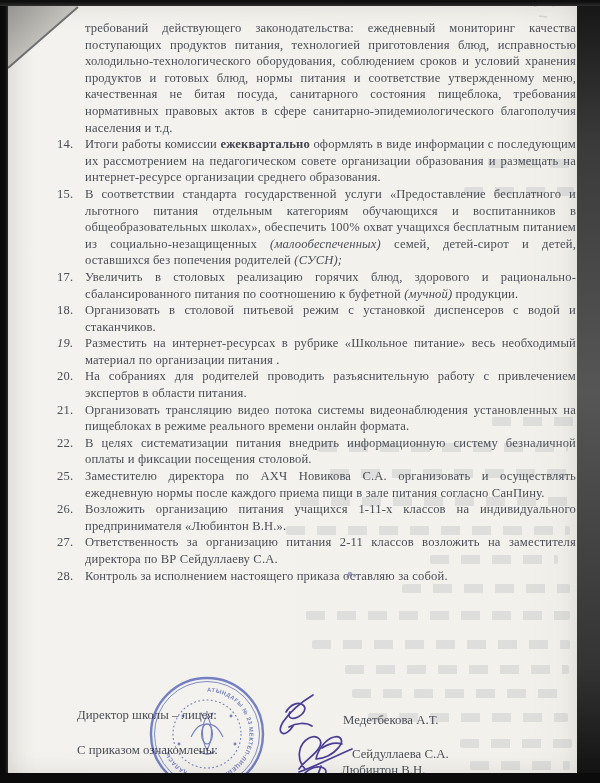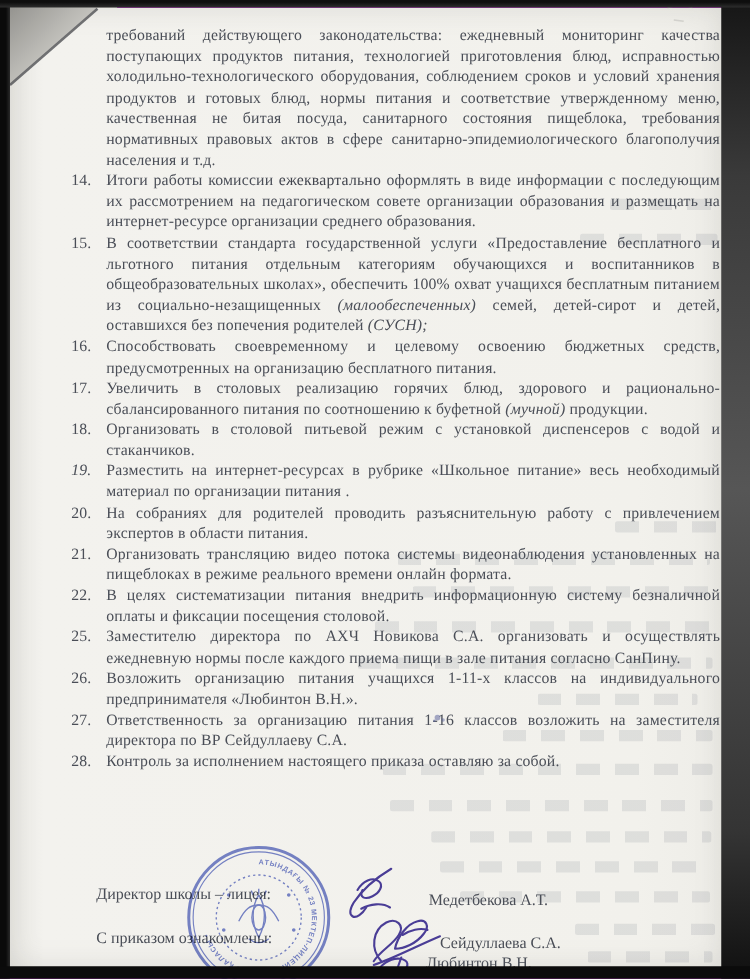--- a/index.html
+++ b/index.html
@@ -24,21 +24,21 @@
     background:linear-gradient(90deg,#e9e8e3 0%,#f3f2ee 5%,#f2f1ec 88%,#eeede8 100%);
     clip-path:polygon(71px 0,100% 0,100% 100%,0 100%,0 62px);
     box-shadow:inset 0 0 22px rgba(110,110,105,.18);}
   .content{position:absolute;left:50px;top:14px;width:519px;
     padding-left:28px;box-sizing:border-box;
     font-size:12.6px;line-height:16.6px;color:#4a4e57;
     letter-spacing:.15px;}
   .item{position:relative;text-align:justify;}
   .item .num{position:absolute;left:-28px;top:0;white-space:nowrap;}
   .item .num.it{font-style:italic;}
-  .item b{font-weight:400;color:#42454e;}
+  .item b{font-weight:700;color:#42454e;}
   .item i{font-style:italic;}
   
   .ghost{position:absolute;height:9px;border-radius:2px;pointer-events:none;
     background:repeating-linear-gradient(90deg,rgba(104,110,126,.14) 0 19px,rgba(104,110,126,0) 19px 31px);
     filter:blur(.5px);}
   
   .sigline{position:absolute;font-size:12.8px;color:#4a4e57;white-space:nowrap;}
   .overlay{position:absolute;left:0;top:0;width:600px;height:783px;pointer-events:none;}
 </style>
 </head>
@@ -67,30 +67,29 @@
     <div class="ghost" style="left:463px;top:755px;width:100px;"></div>
 
     <div class="content">
       <div class="item">
         <span class="num"></span>
         <span class="itext"><span>требований действующего законодательства: ежедневный мониторинг качества поступающих продуктов питания, технологией приготовления блюд, исправностью холодильно-технологического оборудования, соблюдением сроков и условий хранения продуктов и готовых блюд, нормы питания и соответствие утвержденному меню, качественная не битая посуда, санитарного состояния пищеблока, требования нормативных правовых актов в сфере санитарно-эпидемиологического благополучия населения и т.д.</span></span>
       </div>
       <div>
           <div class="item"><span class="num">14.</span><span class="itext"><span>Итоги работы комиссии </span><b>ежеквартально</b><span> оформлять в виде информации с последующим их рассмотрением на педагогическом совете организации образования и размещать на интернет-ресурсе организации среднего образования.</span></span></div>
           <div class="item"><span class="num">15.</span><span class="itext"><span>В соответствии стандарта государственной услуги «Предоставление бесплатного и льготного питания отдельным категориям обучающихся и воспитанников в общеобразовательных школах», обеспечить 100% охват учащихся бесплатным питанием из социально-незащищенных </span><i>(малообеспеченных)</i><span> семей, детей-сирот и детей, оставшихся без попечения родителей </span><i>(СУСН);</i></span></div>
-          <div class="item"><span class="num">16.</span><span class="itext"><span>Способствовать своевременному и целевому освоению бюджетных средств, предусмотренных на организацию бесплатного питания.</span></span></div>
           <div class="item"><span class="num">17.</span><span class="itext"><span>Увеличить в столовых реализацию горячих блюд, здорового и рационально-сбалансированного питания по соотношению к буфетной </span><i>(мучной)</i><span> продукции.</span></span></div>
           <div class="item"><span class="num">18.</span><span class="itext"><span>Организовать в столовой питьевой режим с установкой диспенсеров с водой и стаканчиков.</span></span></div>
           <div class="item"><span class="num it">19.</span><span class="itext"><span>Разместить на интернет-ресурсах в рубрике «Школьное питание» весь необходимый материал по организации питания .</span></span></div>
           <div class="item"><span class="num">20.</span><span class="itext"><span>На собраниях для родителей проводить разъяснительную работу с привлечением экспертов в области питания.</span></span></div>
           <div class="item"><span class="num">21.</span><span class="itext"><span>Организовать трансляцию видео потока системы видеонаблюдения установленных на пищеблоках в режиме реального времени онлайн формата.</span></span></div>
           <div class="item"><span class="num">22.</span><span class="itext"><span>В целях систематизации питания внедрить информационную систему безналичной оплаты и фиксации посещения столовой.</span></span></div>
           <div class="item"><span class="num">25.</span><span class="itext"><span>Заместителю директора по АХЧ Новикова С.А. организовать и осуществлять ежедневную нормы после каждого приема пищи в зале питания согласно СанПину.</span></span></div>
           <div class="item"><span class="num">26.</span><span class="itext"><span>Возложить организацию питания учащихся 1-11-х классов на индивидуального предпринимателя «Любинтон В.Н.».</span></span></div>
-          <div class="item"><span class="num">27.</span><span class="itext"><span>Ответственность за организацию питания 1-16 классов возложить на заместителя директора по ВР Сейдуллаеву С.А.</span></span></div>
+          <div class="item"><span class="num">27.</span><span class="itext"><span>Ответственность за организацию питания 2-11 классов возложить на заместителя директора по ВР Сейдуллаеву С.А.</span></span></div>
           <div class="item"><span class="num">28.</span><span class="itext"><span>Контроль за исполнением настоящего приказа оставляю за собой.</span></span></div>
         </div>
     </div>
 
     <div class="sigline" style="left:70px;top:702px;text-align:right;">Директор школы – лицея:</div>
     <div class="sigline" style="left:336px;top:707px;">Медетбекова А.Т.</div>
     <div class="sigline" style="left:70px;top:737px;">С приказом ознакомлены:</div>
     <div class="sigline" style="left:345px;top:741px;">Сейдуллаева С.А.</div>
     <div class="sigline" style="left:334px;top:757px;">Любинтон В.Н.</div>
   </div>

